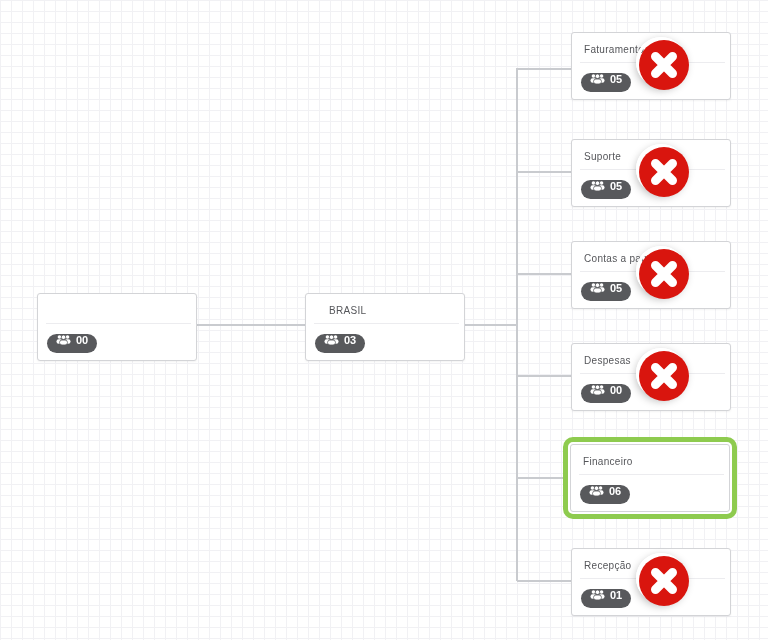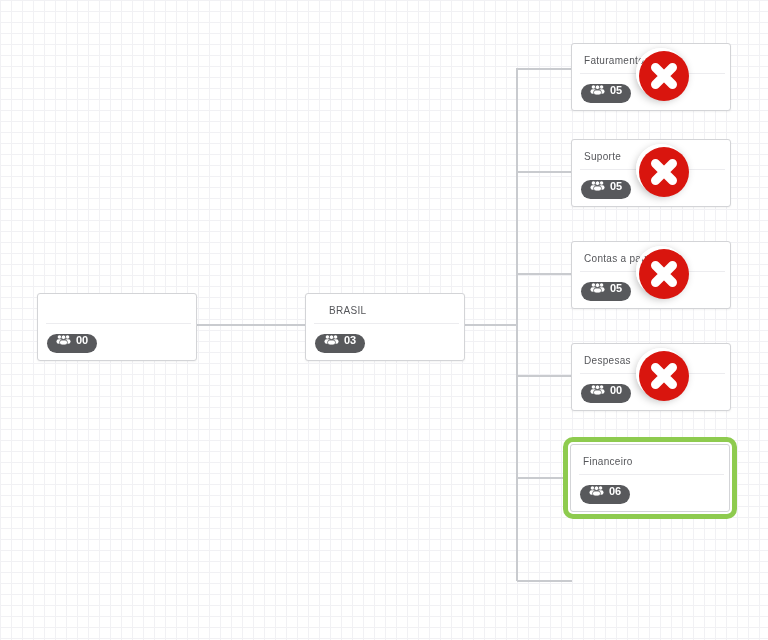--- a/index.html
+++ b/index.html
@@ -30,21 +30,21 @@
   
   .node{
     position:absolute;width:158px;height:66px;
     background:#fff;border:1px solid #d3d4d7;border-radius:3px;
     box-shadow:0 1px 2px rgba(0,0,0,.05);
     box-sizing:content-box;
   }
   .node-root{left:37px;top:293px;}
   .node-brasil{left:305px;top:293px;}
   .child{left:571px;}
-  .c0{top:43px}.c1{top:139px}.c2{top:241px}.c3{top:343px}.c5{top:548px}
+  .c0{top:32px}.c1{top:139px}.c2{top:241px}.c3{top:343px}.c5{top:548px}
   
   .highlight{
     position:absolute;left:563px;top:437px;
     border:5px solid #8ecb4f;border-radius:10px;
     padding:2px;background:#fff;
   }
   .highlight .node{position:relative;left:0;top:0;box-shadow:none;}
   .node-title{
     position:absolute;top:11px;left:12px;
     font-size:10px;color:#55565a;letter-spacing:.3px;
@@ -190,14 +190,29 @@
       <div class="divider"></div>
       <div class="badge">
         <svg viewBox="0 0 20 15">
             <use href="#users-glyph"></use>
           </svg>
         <span>06</span>
       </div>
     </div>
   </div>
 
+  <div class="node child c5">
+    <span class="node-title">Recepção</span>
+    <div class="divider"></div>
+    <div class="badge">
+      <svg viewBox="0 0 20 15">
+          <use href="#users-glyph"></use>
+        </svg>
+      <span>01</span>
+    </div>
+    <button class="delete-btn">
+      <svg viewBox="0 0 50 50">
+          <use href="#xcircle-glyph"></use>
+        </svg>
+    </button>
+  </div>
 
 </div>
 
 </body></html>

